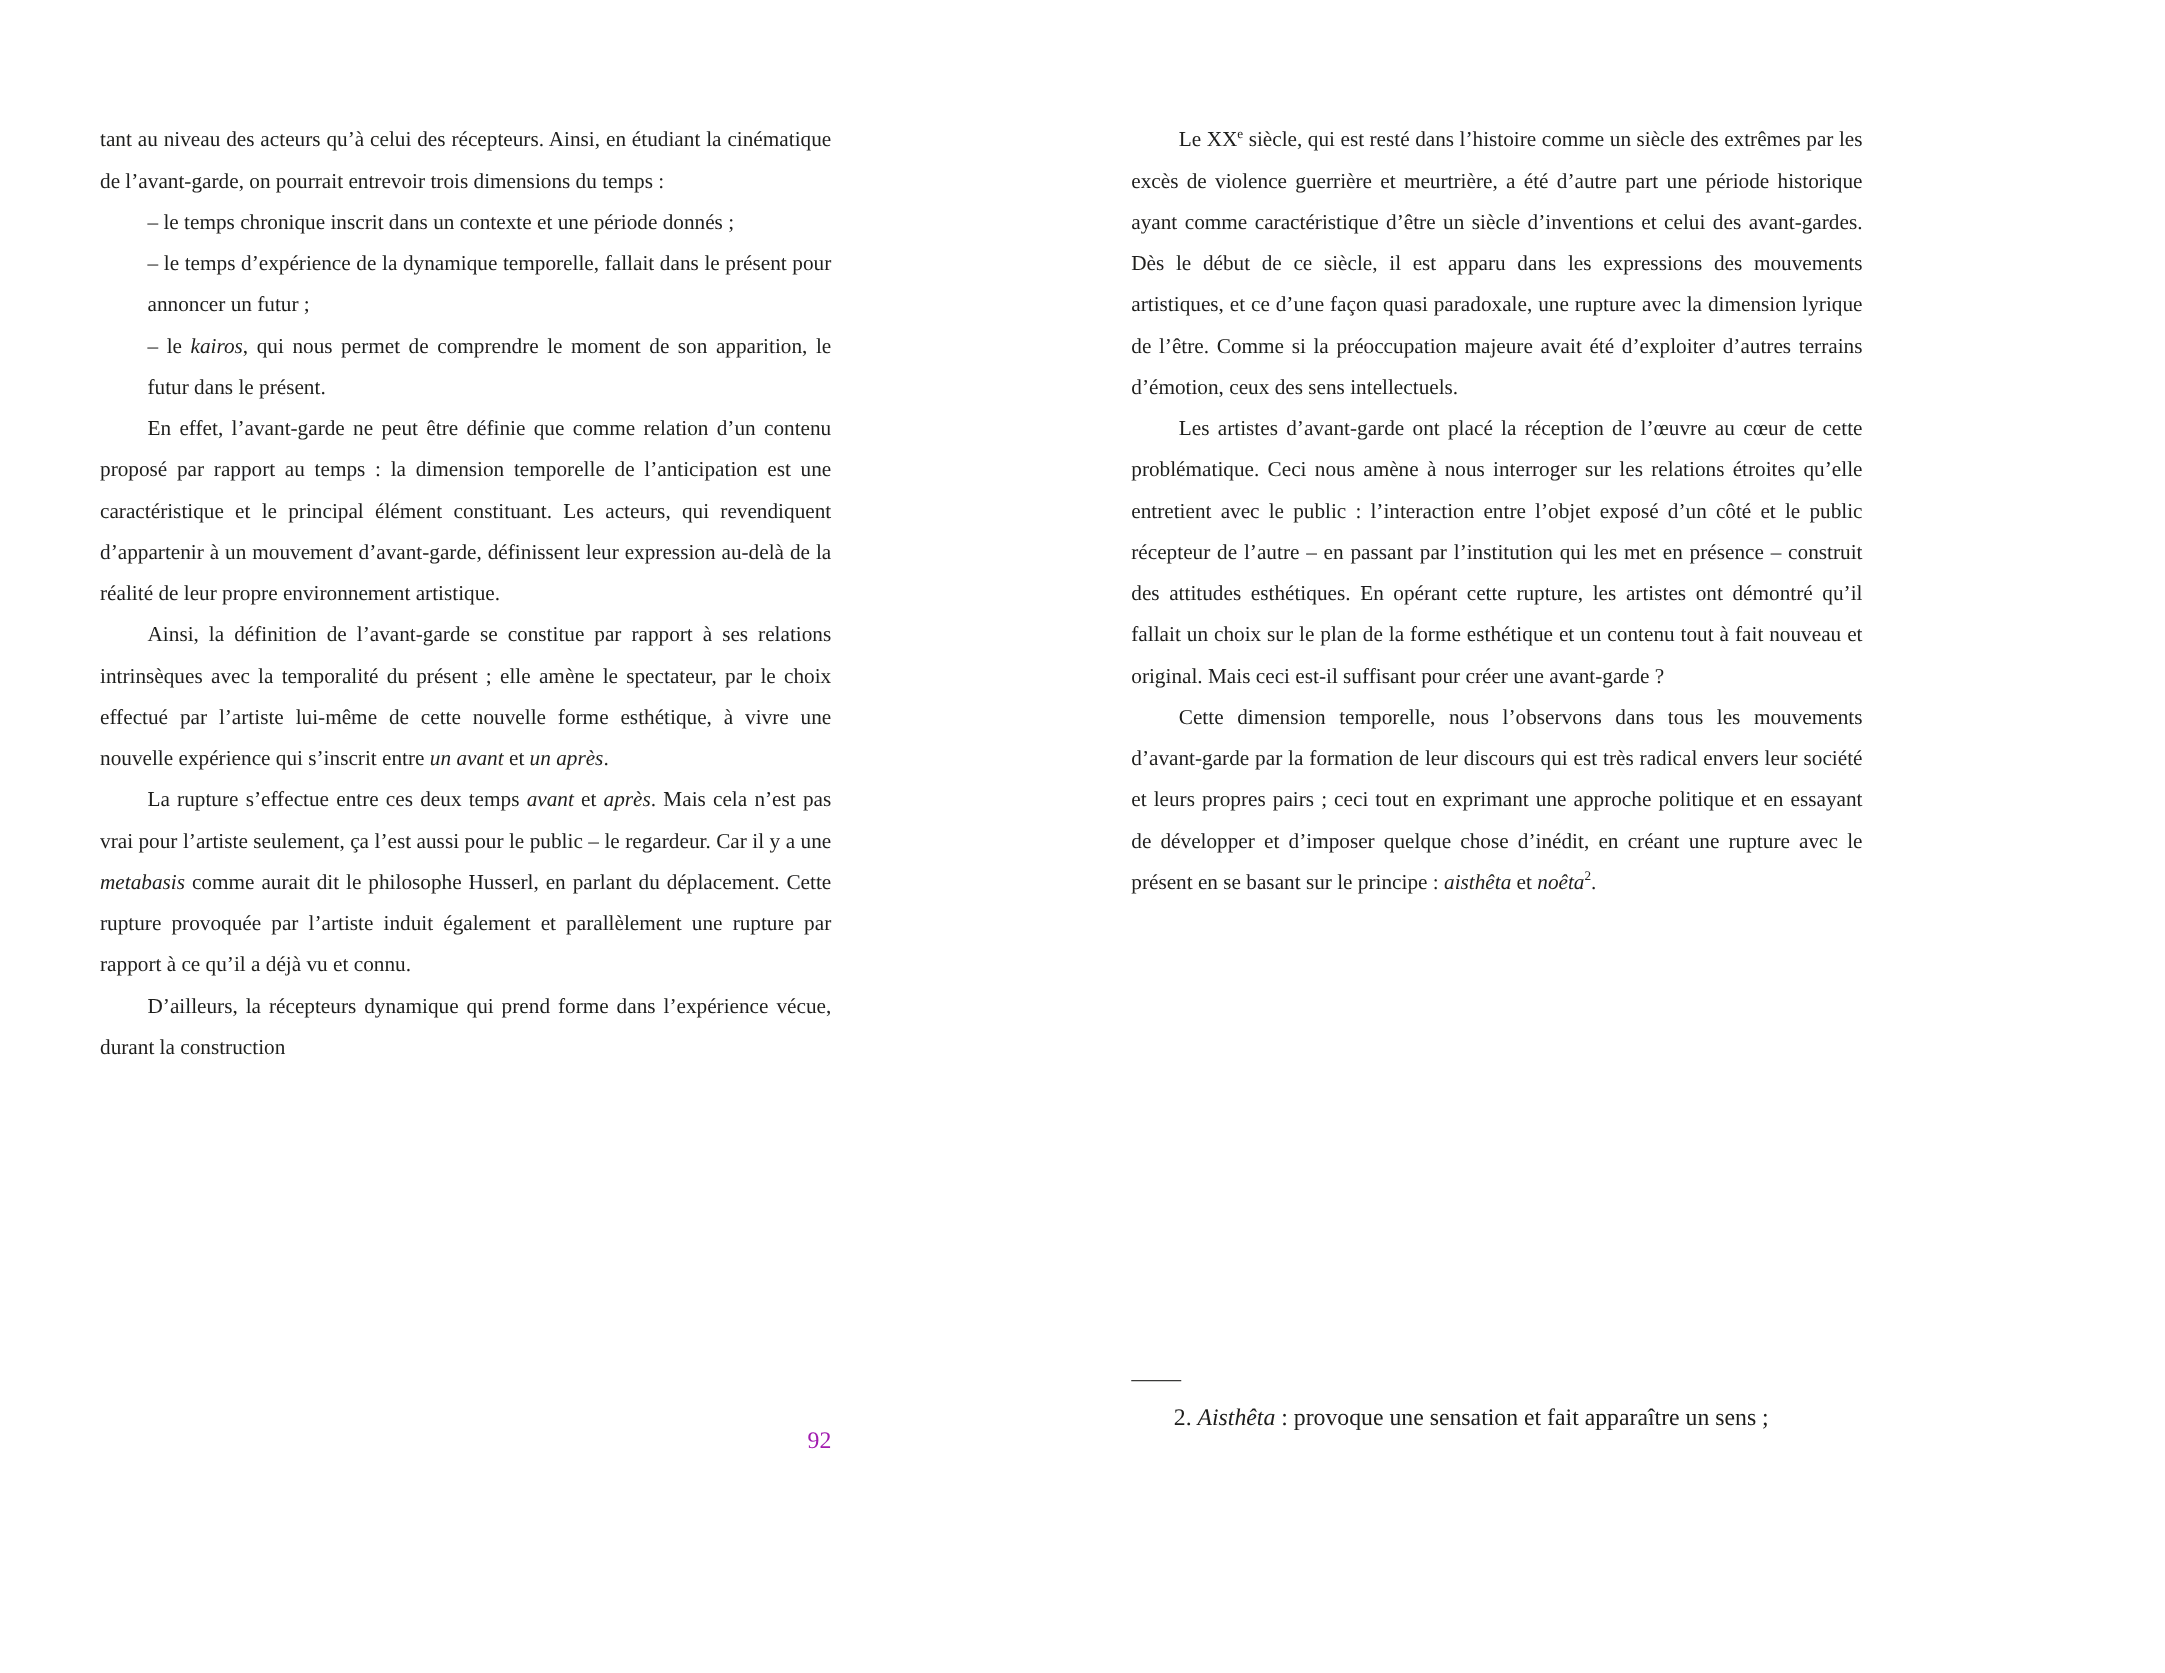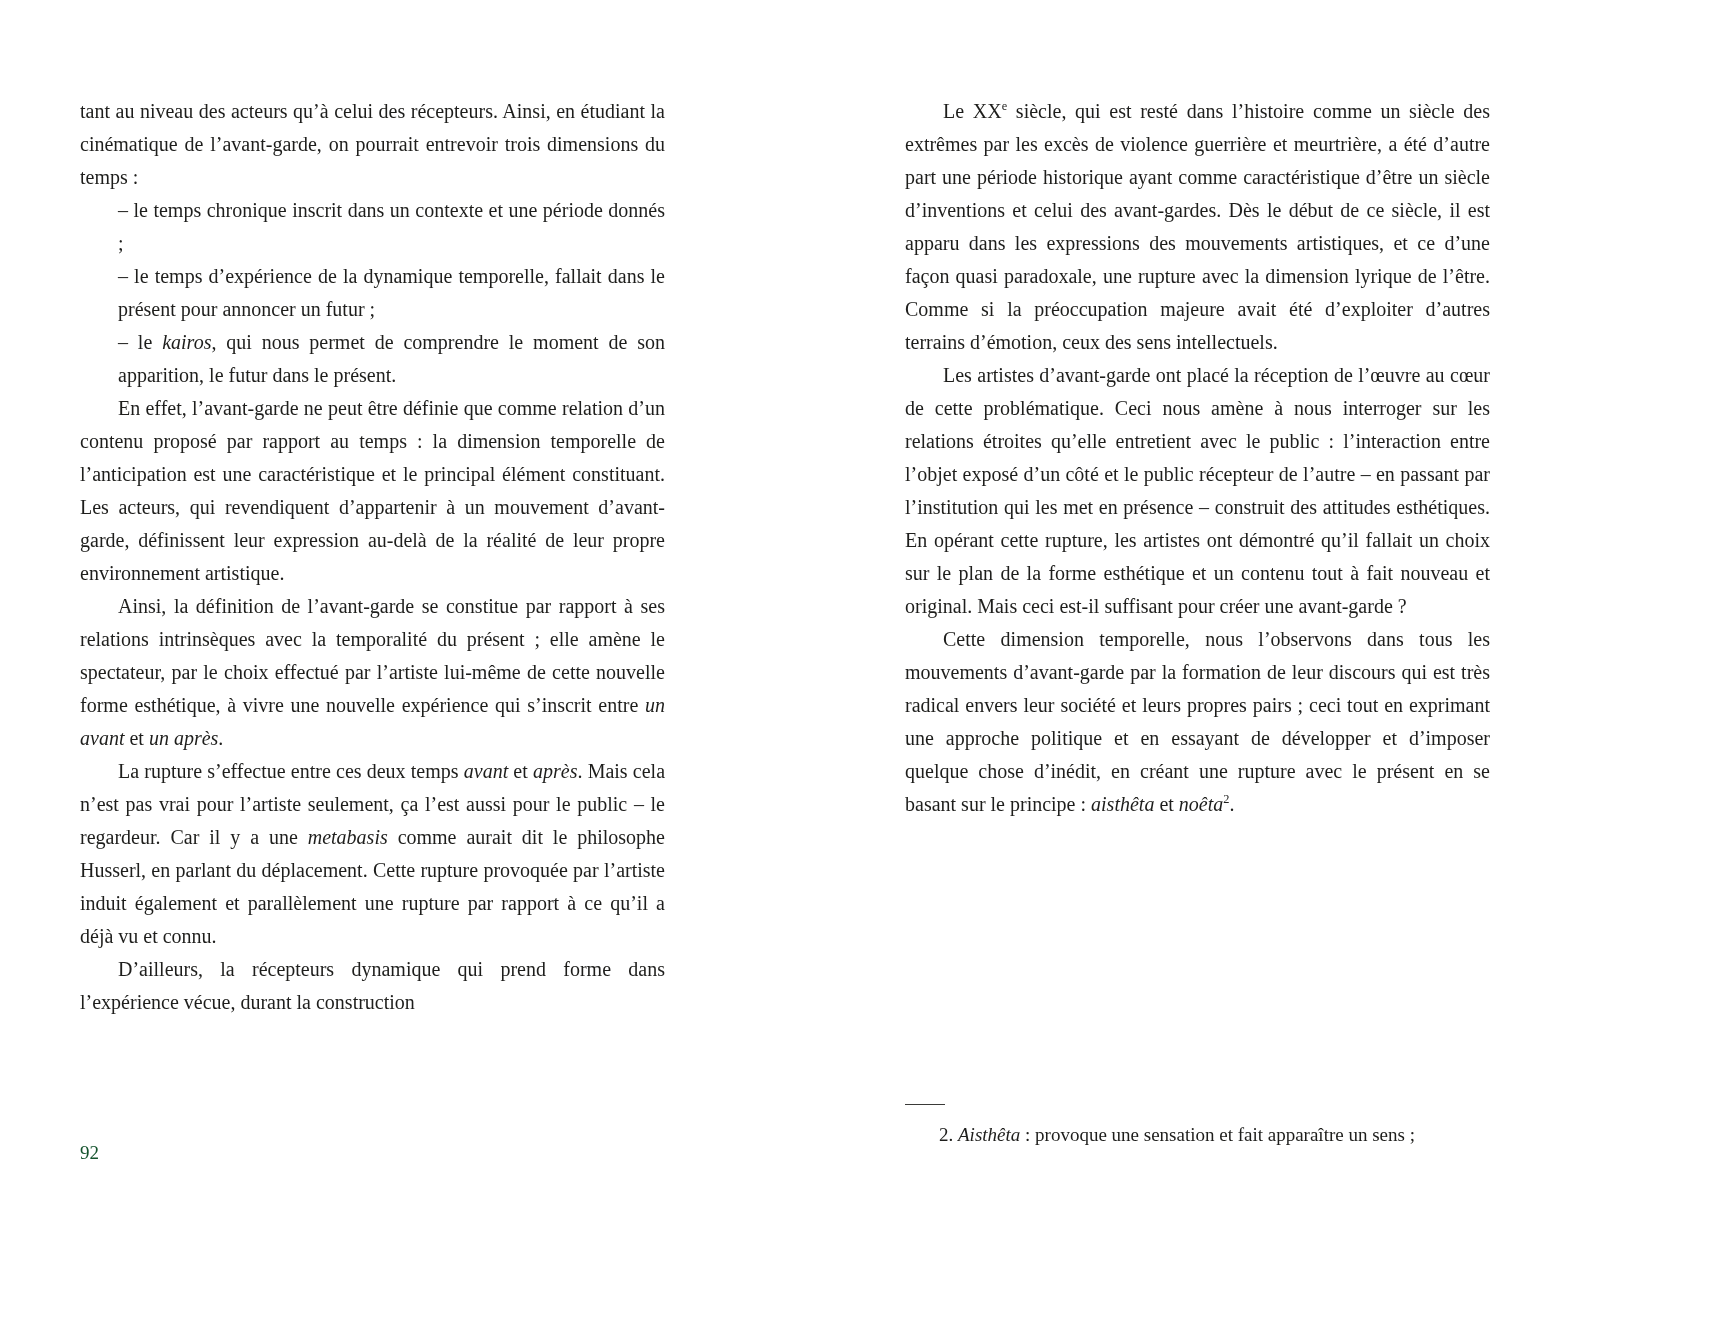--- a/index.html
+++ b/index.html
@@ -22,21 +22,21 @@
     height: 100%;
     width: 585px;
   }
   .page.left  { left: 80px; }
   .page.right { left: 905px; }
   .page-body {
     position: absolute;
     top: 95px;
     left: 0;
     width: 100%;
-    font-size: 20px;
+    font-size: 17px;
     line-height: 33px;
     text-align: justify;
     hyphens: auto;
     -webkit-hyphens: auto;
   }
   .para {
     margin: 0;
     text-align: justify;
   }
   .para.indent { text-indent: 38px; }
@@ -64,23 +64,23 @@
     font-size: 19px;
     line-height: 27px;
     text-indent: 34px;
     text-align: justify;
   }
   .page-number {
     position: absolute;
     top: 1142px;
     left: 0;
     width: 100%;
-    text-align: left;
+    text-align: right;
     font-size: 19px;
-    color: #14532d;
+    color: #a21caf;
   }
 </style>
 </head>
 <body>
 
 <div class="spread">
 
   <section class="page left">
     <div class="page-body">
         <p class="para body"><span>tant au niveau des acteurs qu’à celui des récepteurs. Ainsi, en étudiant la cinématique de l’avant-garde, on pourrait entrevoir trois dimensions du temps :</span></p>

